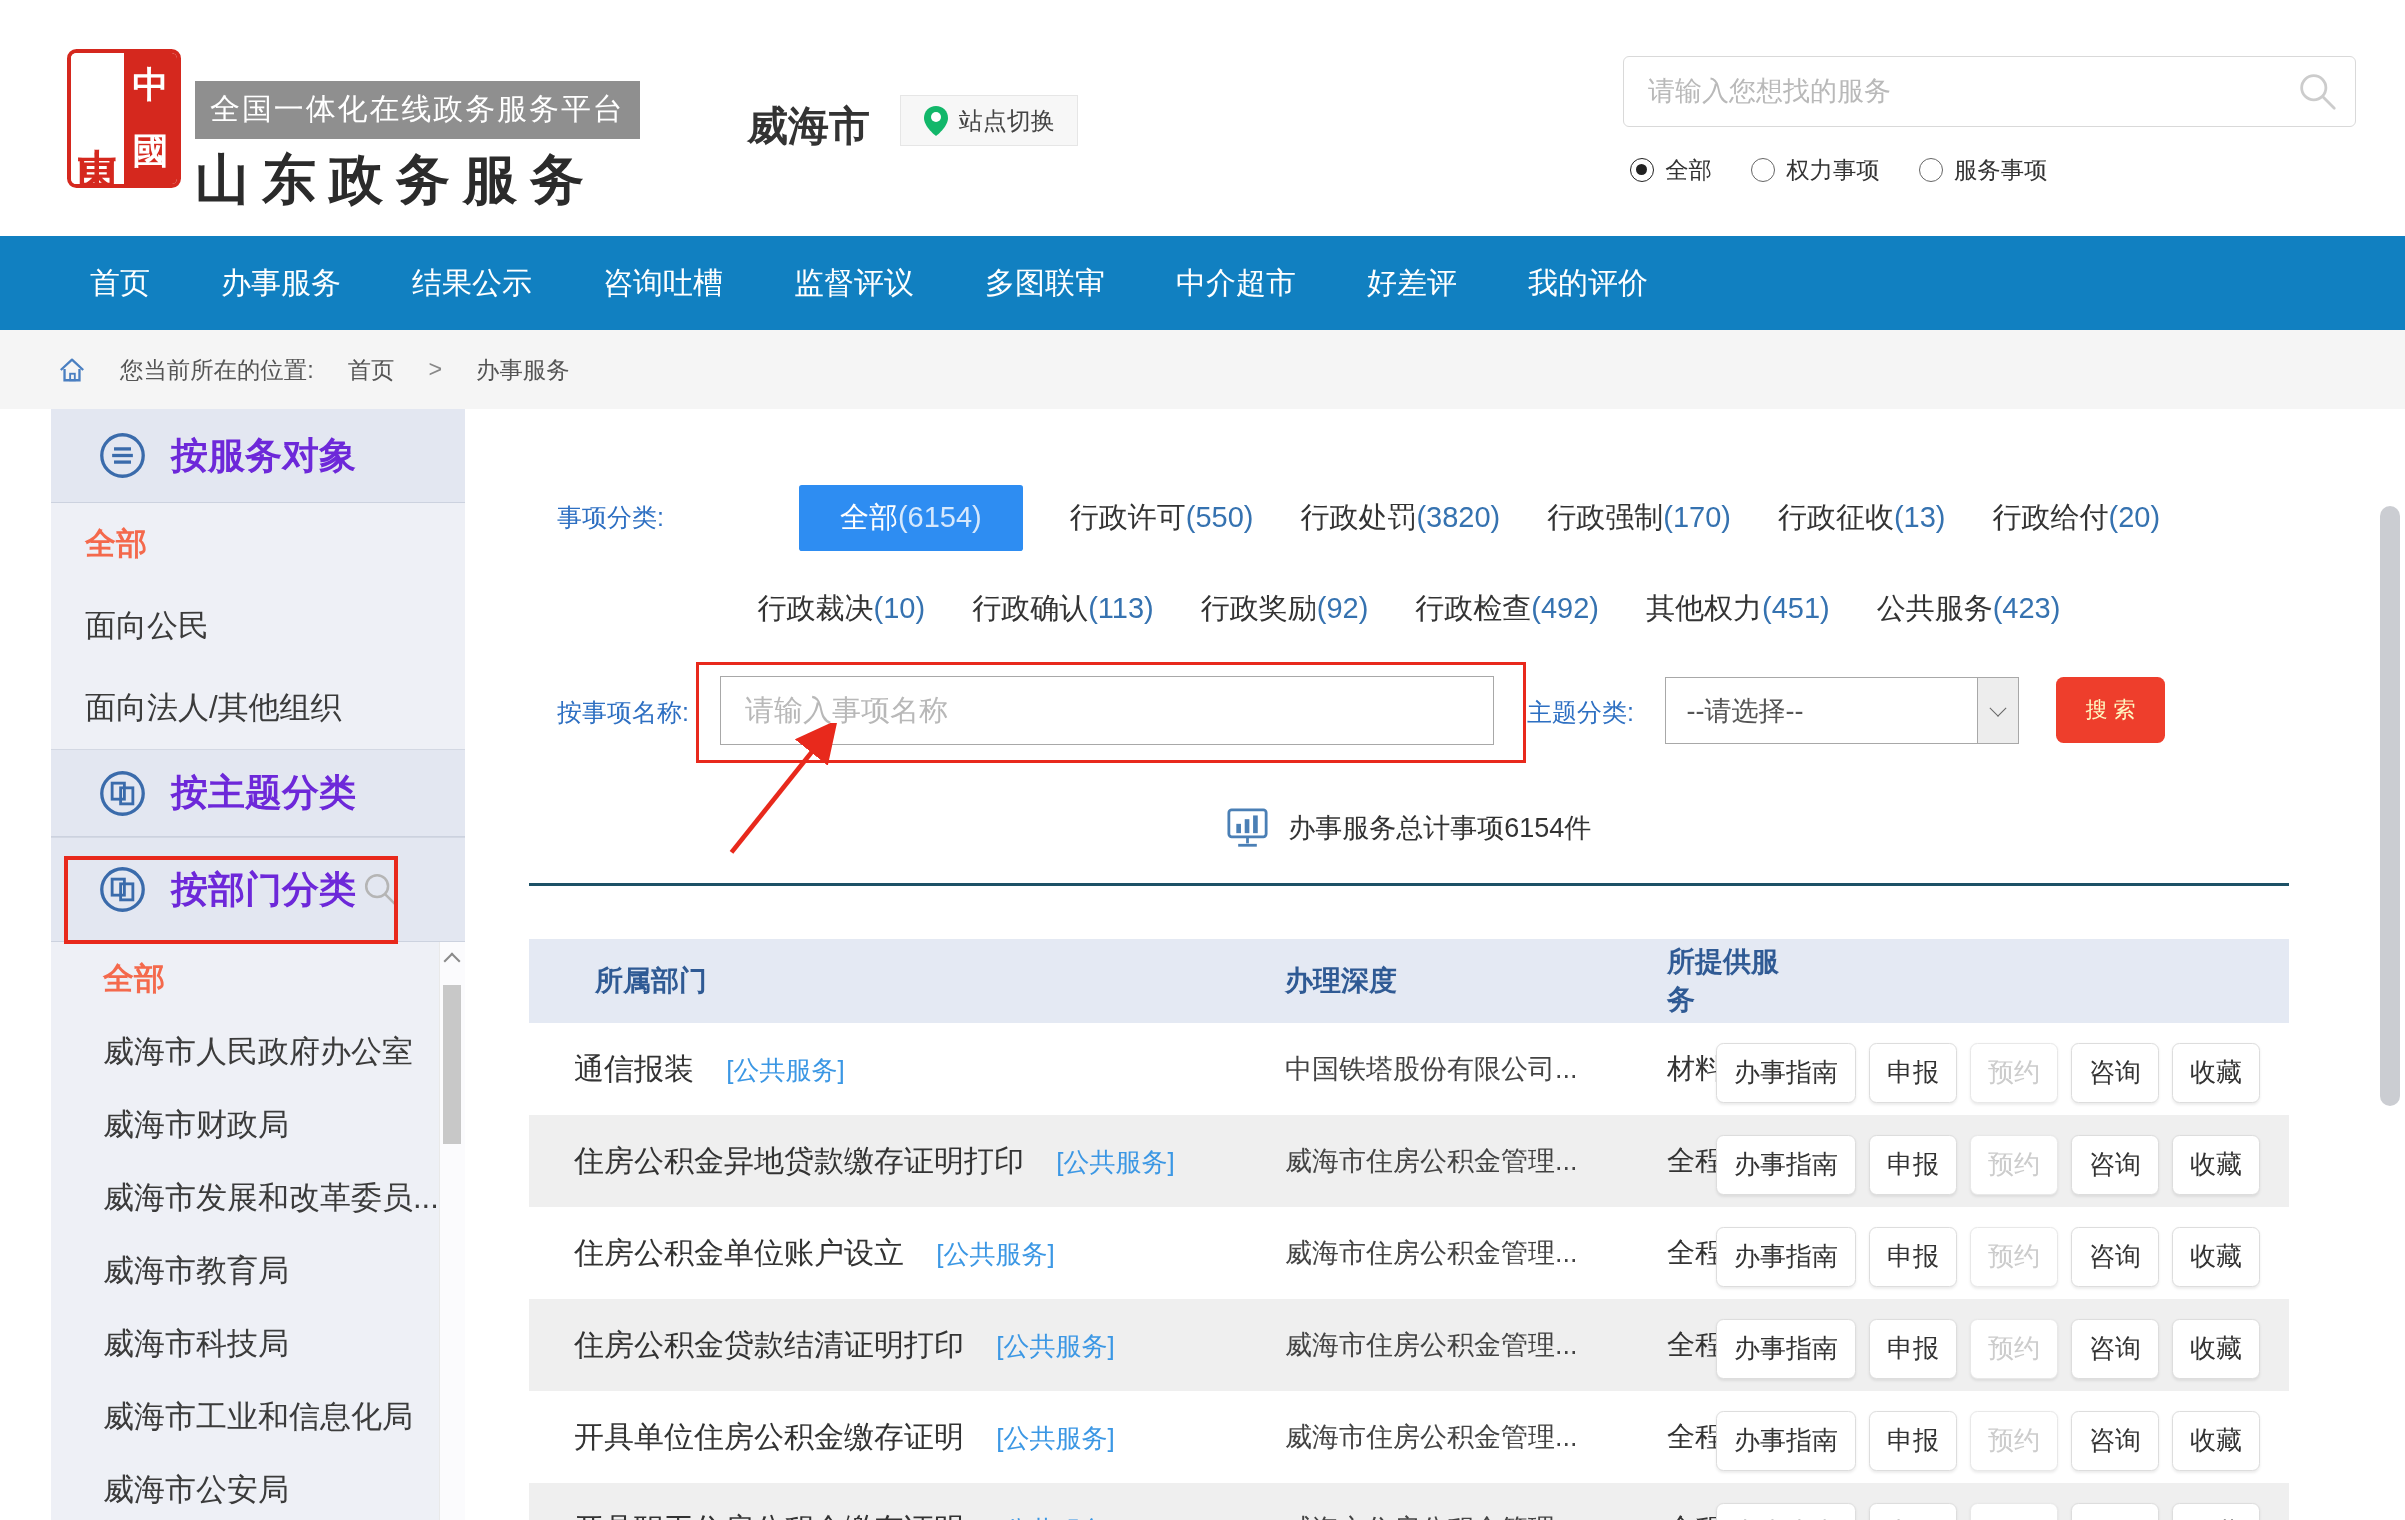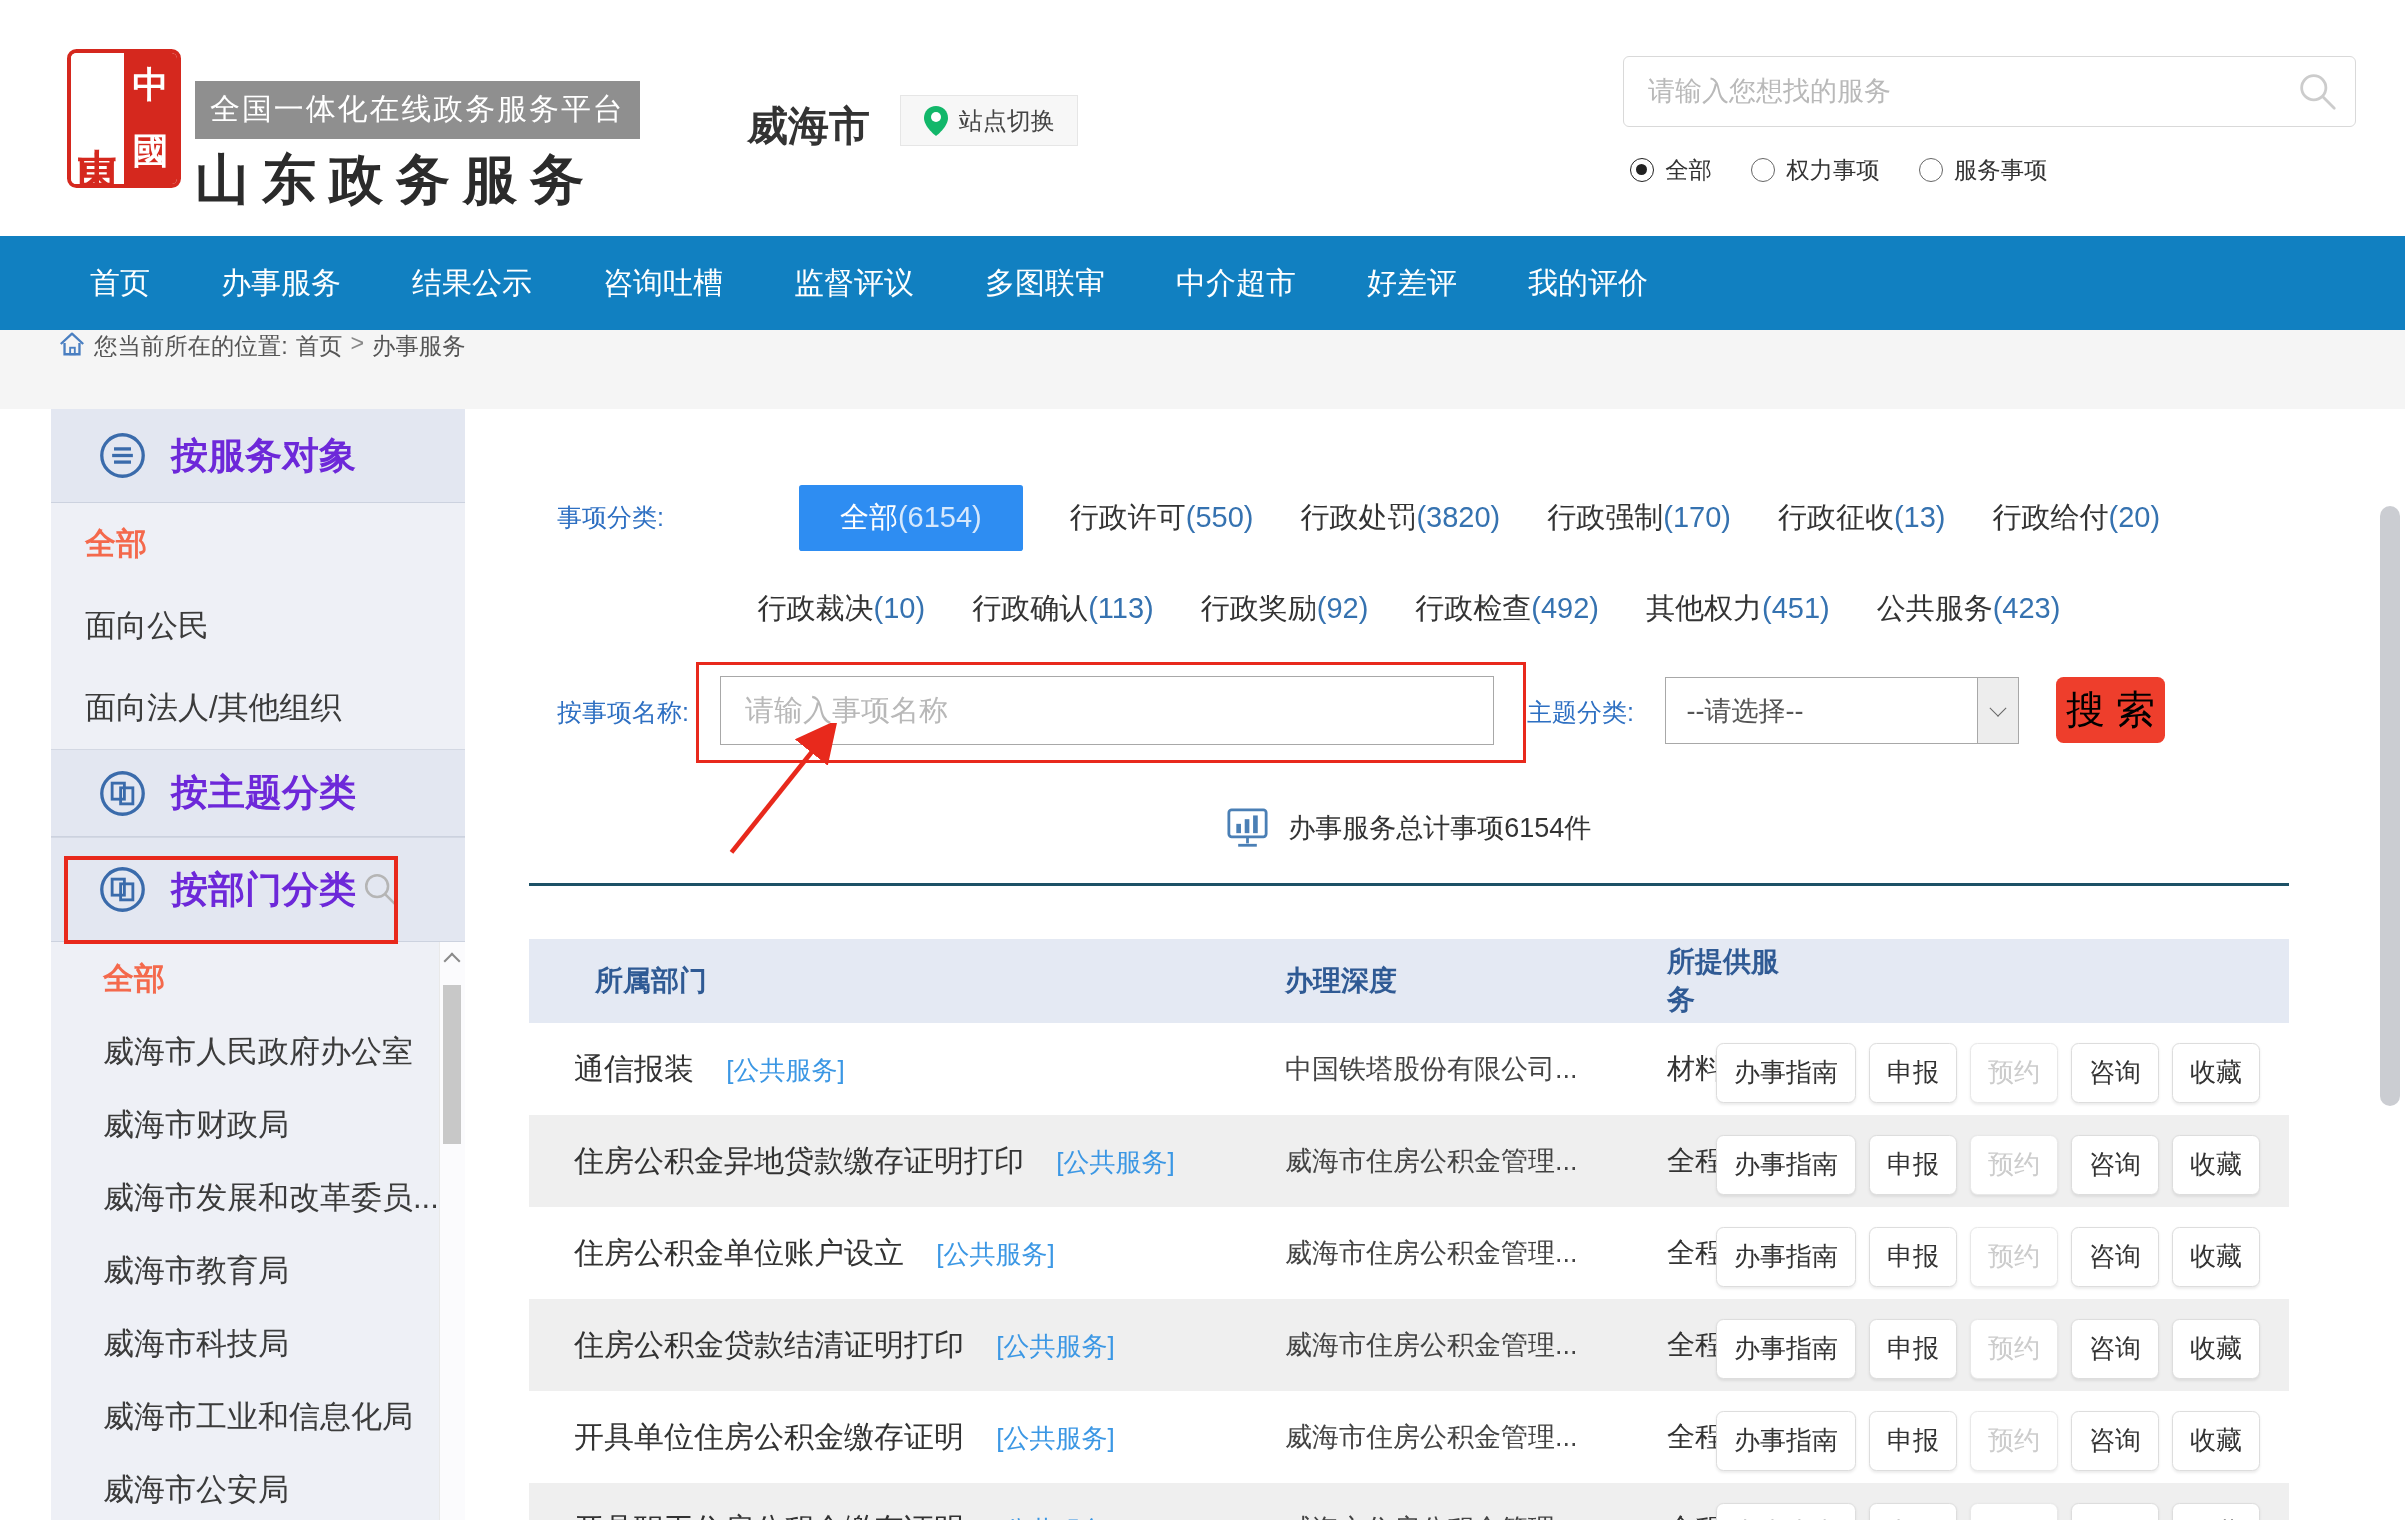--- a/index.html
+++ b/index.html
@@ -36,21 +36,21 @@
   .rdo.active::after { content:""; position:absolute; left:4.7px; top:4.7px; width:11.2px; height:11.2px;
     border-radius:50%; background:#222; }
 
   
   #nav { position:absolute; left:0; top:236px; width:2405px; height:94px; background:#1180c1;
     display:flex; align-items:center; padding-left:90px; gap:71px; }
   .nav-item { color:#fff; font-size:30px; cursor:pointer; white-space:nowrap; }
 
   
   #breadcrumb { position:absolute; left:0; top:330px; width:2405px; height:79px; background:#f5f5f5;
-    display:flex; align-items:flex-start; padding-left:58px; gap:8px; font-size:23.4px; color:#555; }
+    display:flex; align-items:center; padding-left:58px; gap:34px; font-size:23.4px; color:#555; }
   #breadcrumb .sep { color:#888; }
 
   
   #sidebar { position:absolute; left:51px; top:409px; width:414px; height:1111px; overflow:hidden; }
   .side-header { height:94px; background:#e3e7f1; display:flex; align-items:center;
     padding-left:47px; gap:24px; border-bottom:0.9px solid #ccd2df; position:relative; cursor:pointer; }
   .side-header .ttl { font-size:37px; font-weight:bold; color:#6d28d9; }
   .side-header.h2 { height:88px; border-top:1.9px solid #d3d8e3; }
   .side-header.h3 { height:105px; border-top:1.9px solid #d3d8e3; }
   .side-list { background:#eef0f6; }
@@ -91,21 +91,21 @@
   .f-label2 { position:absolute; left:998px; top:0; height:105px; display:flex; align-items:center;
     font-size:25px; color:#2d6fc2; }
   .topic-select { position:absolute; left:1136px; top:17px; width:354px; height:67px;
     border:0.9px solid #a8a8a8; background:#fff; display:flex; align-items:center; cursor:pointer; }
   .topic-select .val { flex:1; padding-left:20.6px; font-size:27px; color:#555; }
   .topic-select .arrow-box { width:41px; height:100%; background:#ededed; border-left:0.9px solid #a8a8a8;
     display:flex; align-items:center; justify-content:center; }
   .chev-down { width:12px; height:12px; border-right:1.9px solid #666; border-bottom:1.9px solid #666;
     transform:rotate(45deg) translate(-1.9px,-1.9px); }
   .search-btn { position:absolute; left:1527px; top:17px; width:109px; height:66px; background:#ee3e2c;
-    border:none; border-radius:7.5px; color:#000000; font-size:39px; cursor:pointer; font-family:inherit; }
+    border:none; border-radius:7.5px; color:#fef9c3; font-size:22px; cursor:pointer; font-family:inherit; }
   .red-arrow { position:absolute; left:195px; top:314px; z-index:6; pointer-events:none; }
 
   .stats-row { position:absolute; left:0; top:389px; width:1760px; height:60px; display:flex;
     align-items:center; justify-content:center; gap:20.6px; }
   .stats-text { font-size:27px; color:#333; }
   .divider { position:absolute; left:0; top:474px; width:1760px; height:2.8px; background:#1d5166; }
 
   .table { position:absolute; left:0; top:530px; width:1760px; }
   .t-head { height:84px; background:#e4e9f3; display:grid;
     grid-template-columns:726px 375px 159px 499px; align-items:center; }

